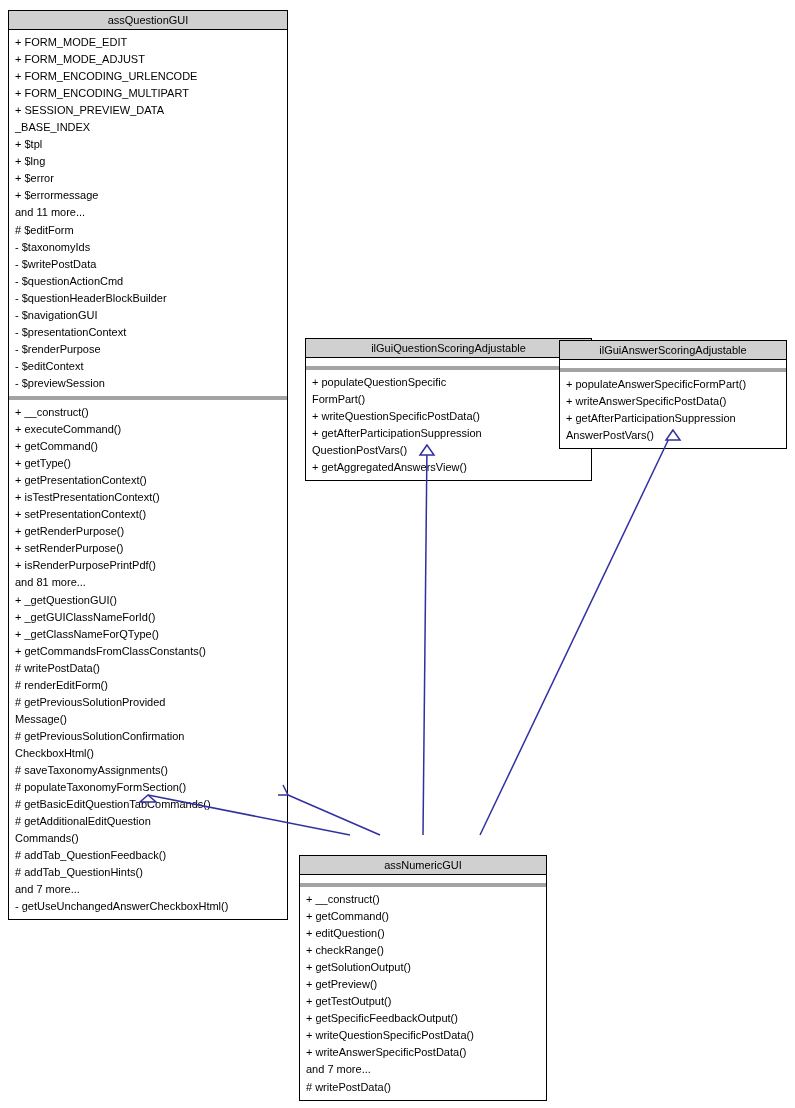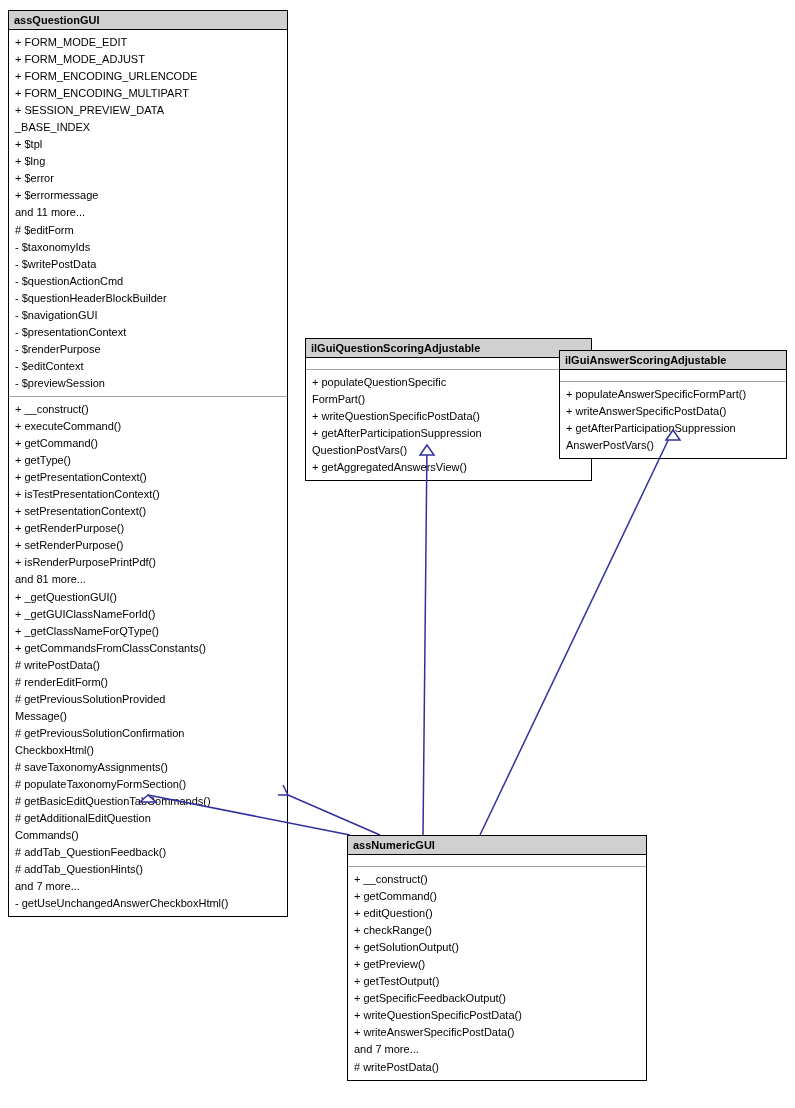--- a/index.html
+++ b/index.html
@@ -17,28 +17,28 @@
       width: 795px;
       height: 1108px;
     }
     .uml-box {
       position: absolute;
       border: 1px solid #000;
       background: #fff;
     }
     .uml-box .title-bar {
       background: #d0d0d0;
-      text-align: left;
-      font-weight: bold;
+      text-align: center;
+      font-weight: normal;
       padding: 3px 5px;
       border-bottom: 1px solid #000;
     }
     .uml-box .section {
       padding: 4px 6px;
-      border-bottom: 1px solid #a3a3a3;
+      border-bottom: 4px solid #a3a3a3;
       line-height: 1.55;
     }
     .uml-box .section:last-child {
       border-bottom: none;
     }
     svg.arrows {
       position: absolute;
       top: 0;
       left: 0;
       width: 795px;
@@ -116,32 +116,32 @@
     <div class="section">
       <div>+ populateQuestionSpecific</div>
       <div>FormPart()</div>
       <div>+ writeQuestionSpecificPostData()</div>
       <div>+ getAfterParticipationSuppression</div>
       <div>QuestionPostVars()</div>
       <div>+ getAggregatedAnswersView()</div>
     </div>
   </div>
 
-  <div class="uml-box" style="left:559px; top:350px; width:228px;">
+  <div class="uml-box" style="left:559px; top:340px; width:228px;">
     <div class="title-bar">ilGuiAnswerScoringAdjustable</div>
     <div class="section" style="height:12px;"></div>
     <div class="section">
       <div>+ populateAnswerSpecificFormPart()</div>
       <div>+ writeAnswerSpecificPostData()</div>
       <div>+ getAfterParticipationSuppression</div>
       <div>AnswerPostVars()</div>
     </div>
   </div>
 
-  <div class="uml-box" style="left:299px; top:835px; width:300px;margin-left:48px;">
+  <div class="uml-box" style="left:299px; top:855px; width:248px;">
     <div class="title-bar">assNumericGUI</div>
     <div class="section" style="height:12px;"></div>
     <div class="section">
       <div>+ __construct()</div>
       <div>+ getCommand()</div>
       <div>+ editQuestion()</div>
       <div>+ checkRange()</div>
       <div>+ getSolutionOutput()</div>
       <div>+ getPreview()</div>
       <div>+ getTestOutput()</div>

